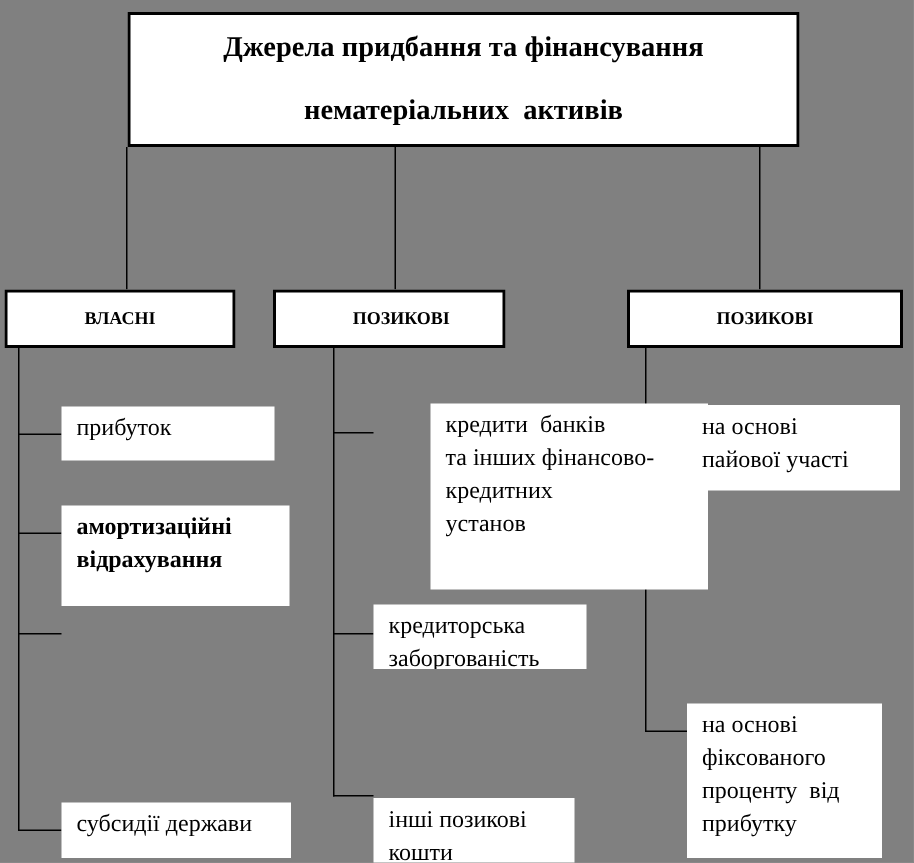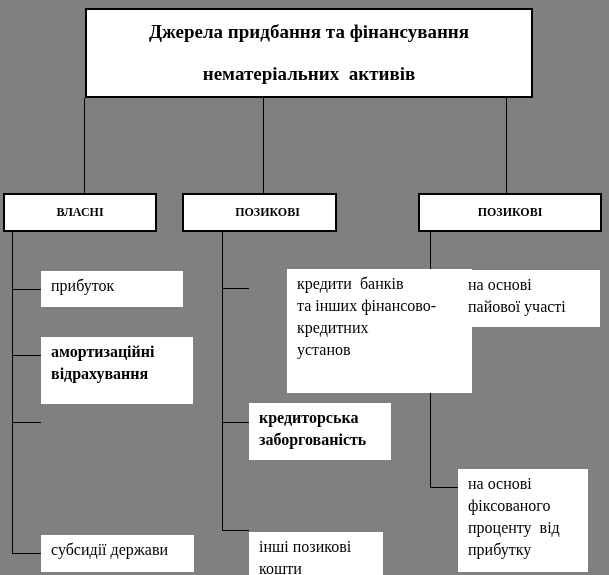--- a/index.html
+++ b/index.html
@@ -51,21 +51,21 @@
   .stub-b2{left:222px; top:422px; width:27px;}
   .stub-b3{left:222px; top:530px; width:27px;}
   .stub-a1{left:430px; top:289px; width:28px;}
   .stub-a2{left:430px; top:487px; width:28px;}
   
   .i-o1{left:41px; top:271px; width:142px; height:36px;}
   .i-o2{left:41px; top:337px; width:152px; height:67px;font-weight:bold;}
   .i-o3{left:41px; top:403px; width:142px; height:113px;}
   .i-o4{left:41px; top:535px; width:153px; height:37px;}
   .i-b1{left:249px; top:269px; width:185px; height:124px;margin-left:38px;}
-  .i-b2{left:249px; top:403px; width:142px; height:57px;font-weight:bold;}
+  .i-b2{left:249px; top:403px; width:142px; height:43px;}
   .i-b3{left:249px; top:532px; width:134px; height:60px;}
   .i-a1{left:458px; top:270px; width:142px; height:57px;}
   .i-a2{left:458px; top:469px; width:130px; height:103px;}
 </style>
 </head>
 <body>
 
 <div class="canvas">
 
   <div class="box bordered title-box">

